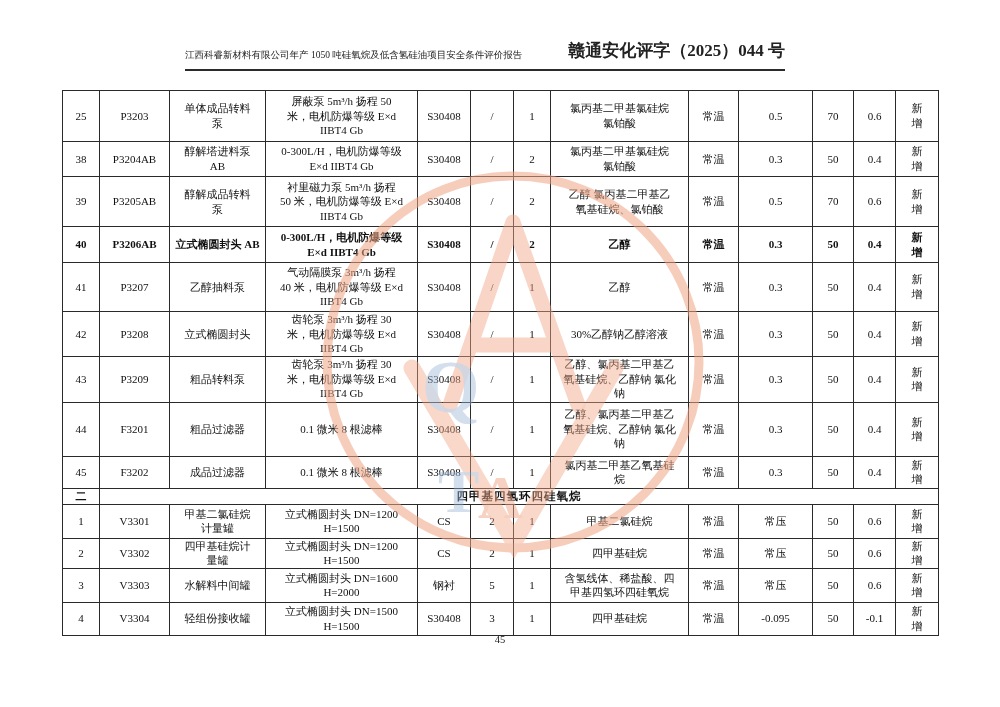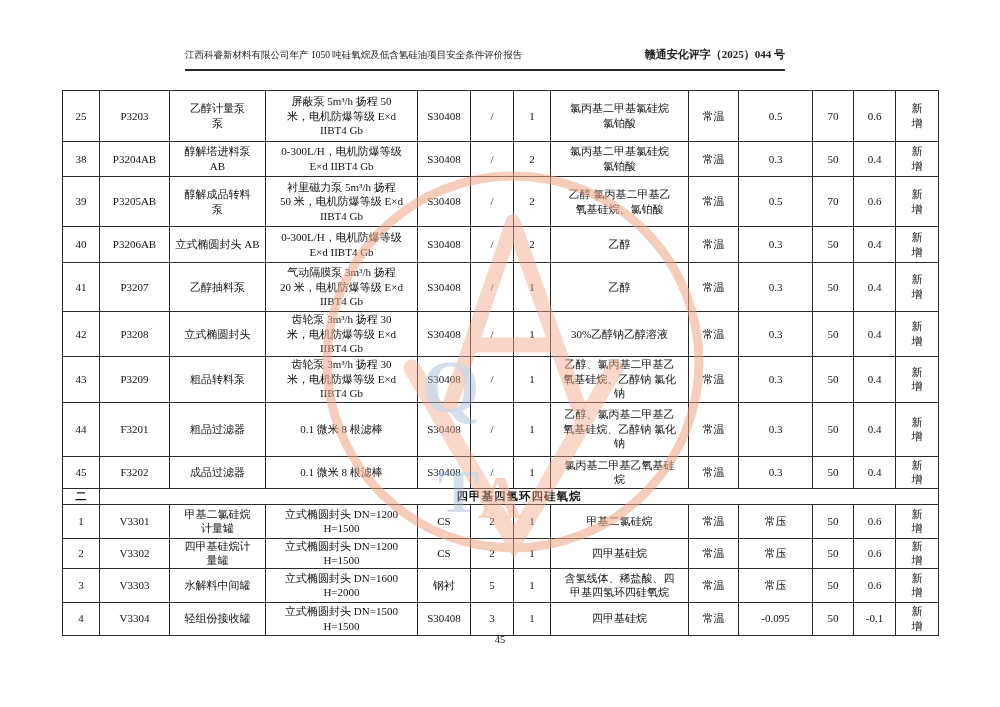--- a/index.html
+++ b/index.html
@@ -11,21 +11,21 @@
   }
   .page{position:absolute;inset:0;}
   
   .header-rule{
     position:absolute;left:185px;top:50px;width:600px;height:21px;
     border-bottom:2px solid #2b2b2b;
     display:flex;justify-content:space-between;align-items:flex-end;
     padding-bottom:7px;box-sizing:border-box;
   }
   .header-title{font-size:9.5px;letter-spacing:0px;white-space:nowrap;color:#222;}
-  .header-docno{font-size:11px;font-weight:bold;white-space:nowrap;color:#222;margin-top:40px;}
+  .header-docno{font-size:17px;font-weight:bold;white-space:nowrap;color:#222;margin-top:40px;}
   
   .wm-company{
     position:absolute;left:228px;top:332px;width:760px;z-index:0;
     font-size:52px;font-weight:bold;letter-spacing:7px;white-space:nowrap;
     color:rgba(175,175,175,0.38);
     -webkit-text-stroke:1px rgba(130,130,130,0.45);
     pointer-events:none;
   }
   .wm-logo{position:absolute;left:300px;top:150px;z-index:2;opacity:0.55;pointer-events:none;}
   
@@ -83,21 +83,21 @@
         <col style="width: 50px;">
         <col style="width: 74px;">
         <col style="width: 41px;">
         <col style="width: 42px;">
         <col style="width: 43px;">
       </colgroup>
     <tbody>
         <tr style="height: 51px;">
           <td>25</td>
           <td>P3203</td>
-          <td>乙醇计量泵
+          <td>单体成品转料
 泵</td>
           <td>屏蔽泵 5m³/h 扬程 50
 米，电机防爆等级 E×d
 IIBT4 Gb</td>
           <td>S30408</td>
           <td>/</td>
           <td>1</td>
           <td>氯丙基二甲基氯硅烷
 氯铂酸</td>
           <td>常温</td>
@@ -139,21 +139,21 @@
           <td>2</td>
           <td>乙醇 氯丙基二甲基乙
 氧基硅烷、氯铂酸</td>
           <td>常温</td>
           <td>0.5</td>
           <td>70</td>
           <td>0.6</td>
           <td>新
 增</td>
         </tr>
-        <tr style="height: 36px;">
+        <tr style="height: 36px; font-weight: bold;">
           <td>40</td>
           <td>P3206AB</td>
           <td>立式椭圆封头 AB</td>
           <td>0-300L/H，电机防爆等级
 E×d IIBT4 Gb</td>
           <td>S30408</td>
           <td>/</td>
           <td>2</td>
           <td>乙醇</td>
           <td>常温</td>
@@ -161,21 +161,21 @@
           <td>50</td>
           <td>0.4</td>
           <td>新
 增</td>
         </tr>
         <tr style="height: 49px;">
           <td>41</td>
           <td>P3207</td>
           <td>乙醇抽料泵</td>
           <td>气动隔膜泵 3m³/h 扬程
-20 米，电机防爆等级 E×d
+40 米，电机防爆等级 E×d
 IIBT4 Gb</td>
           <td>S30408</td>
           <td>/</td>
           <td>1</td>
           <td>乙醇</td>
           <td>常温</td>
           <td>0.3</td>
           <td>50</td>
           <td>0.4</td>
           <td>新

